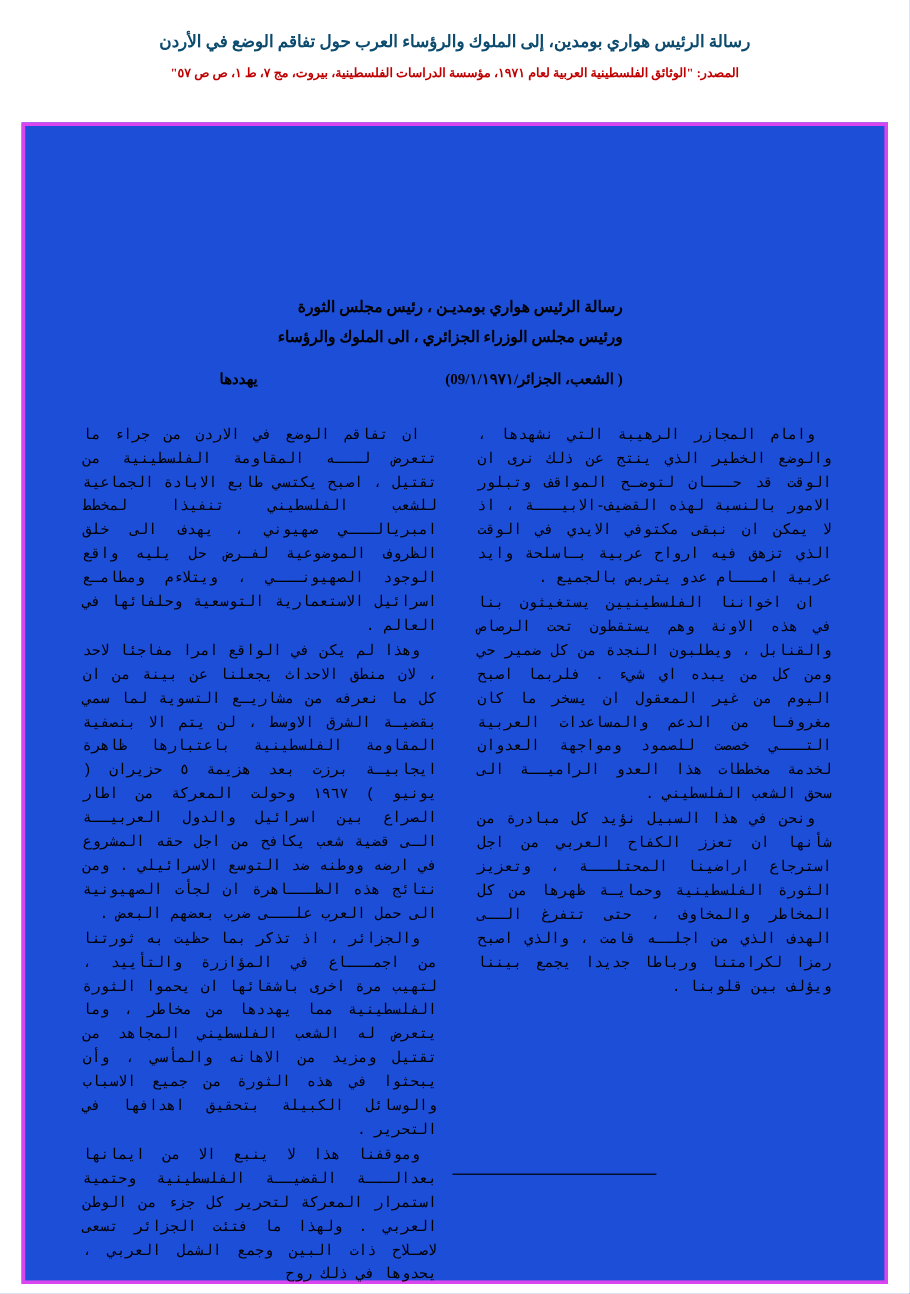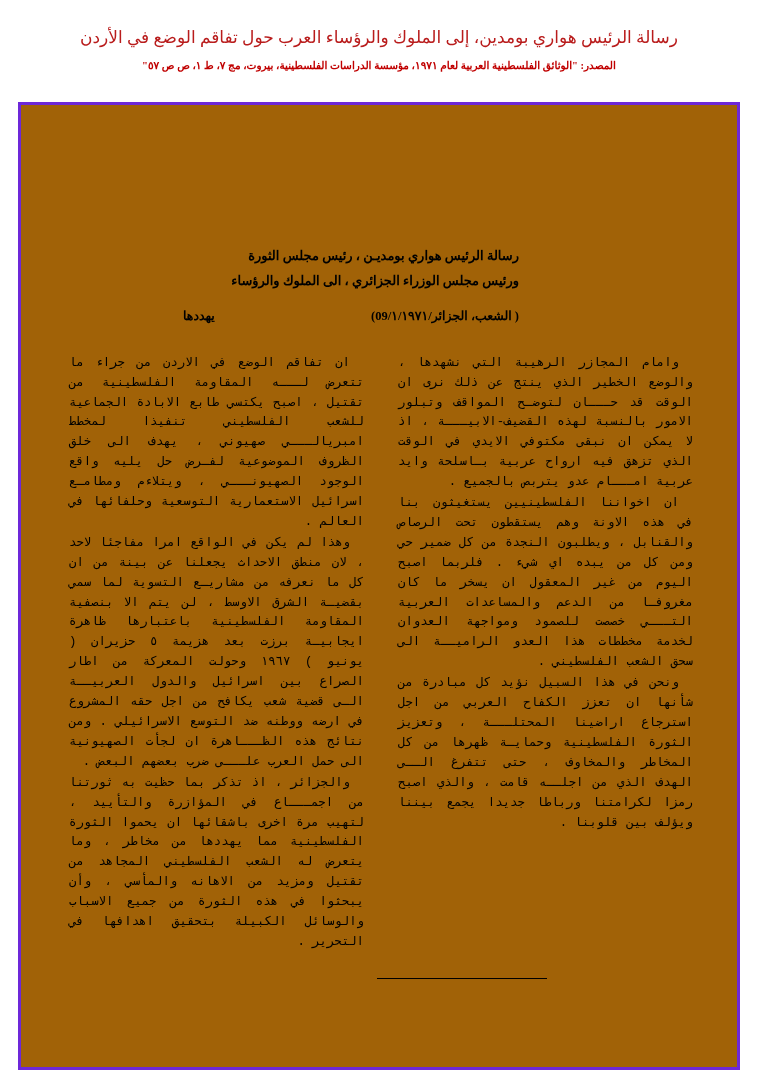--- a/index.html
+++ b/index.html
@@ -21,44 +21,44 @@
     position: relative;
     box-sizing: border-box;
   }
 
   
   .header {
     padding: 26px 40px 0 40px;
     text-align: center;
   }
   .header-title {
-    font-size: 17px;
-    font-weight: normal;
-    color: #b91c1c;
+    font-size: 14px;
+    font-weight: bold;
+    color: #0c4a6e;
     line-height: 1.4;
     letter-spacing: 0px;
   }
   .header-source {
     margin-top: 9px;
     font-size: 10.5px;
     font-weight: bold;
     color: #c00000;
     line-height: 1.4;
   }
 
   
   .frame {
     position: absolute;
     top: 102px;
     right: 18px;
     left: 18px;
     bottom: 8px;
-    border: 3px solid #6d28d9;
+    border: 3px solid #d946ef;
     box-sizing: border-box;
-    background: #a16207;
+    background: #1d4ed8;
   }
   .frame-inner {
     position: absolute;
     inset: 0;
     padding: 18px 22px;
     box-sizing: border-box;
   }
 
   
   .doc-title-block {
@@ -142,20 +142,21 @@
         <div class="col">
           <p>وامام المجازر الرهيبة التي نشهدها ، والوضع الخطير الذي ينتج عن ذلك نرى ان الوقت قد حـــان لتوضـح المواقف وتبلور الامور بالنسبة لهذه القضيف-الابيـــة ، اذ لا يمكن ان نبقى مكتوفي الايدي في الوقت الذي تزهق فيه ارواح عربية بـاسلحة وايد عربية امـــام عدو يتربص بالجميع .</p>
           <p>ان اخواننا الفلسطينيين يستغيثون بنا في هذه الاونة وهم يستقطون تحت الرصاص والقنابل ، ويطلبون النجدة من كل ضمير حي ومن كل من يبده اي شيء . فلربما اصبح اليوم من غير المعقول ان يسخر ما كان مغروفـا من الدعم والمساعدات العربية التـــي خصصت للصمود ومواجهة العدوان لخدمة مخططات هذا العدو الراميــة الى سحق الشعب الفلسطيني .</p>
           <p>ونحن في هذا السبيل نؤيد كل مبادرة من شأنها ان تعزز الكفاح العربي من اجل استرجاع اراضينا المحتلـــة ، وتعزيز الثورة الفلسطينية وحمايـة ظهرها من كل المخاطر والمخاوف ، حتى تتفرغ الــى الهدف الذي من اجلــه قامت ، والذي اصبح رمزا لكرامتنا ورباطا جديدا يجمع بيننا ويؤلف بين قلوبنا .</p>
         </div>
 
         <div class="col">
           <p>ان تفاقم الوضع في الاردن من جراء ما تتعرض لـــه المقاومة الفلسطينية من تقتيل ، اصبح يكتسي طابع الابادة الجماعية للشعب الفلسطيني تنفيذا لمخطط امبريالـــي صهيوني ، يهدف الى خلق الظروف الموضوعية لفـرض حل يليه واقع الوجود الصهيونـــي ، ويتلاءم ومطامـع اسرائيل الاستعمارية التوسعية وحلفائها في العالم .</p>
           <p>وهذا لم يكن في الواقع امرا مفاجئا لاحد ، لان منطق الاحداث يجعلنا عن بينة من ان كل ما نعرفه من مشاريـع التسوية لما سمي بقضيـة الشرق الاوسط ، لن يتم الا بنصفية المقاومة الفلسطينية باعتبارها ظاهرة ايجابيـة برزت بعد هزيمة ٥ حزيران ( يونيو ) ١٩٦٧ وحولت المعركة من اطار الصراع بين اسرائيل والدول العربيــة الـى قضية شعب يكافح من اجل حقه المشروع في ارضه ووطنه ضد التوسع الاسرائيلي . ومن نتائج هذه الظـــاهرة ان لجأت الصهيونية الى حمل العرب علـــى ضرب بعضهم البعض .</p>
           <p>والجزائر ، اذ تذكر بما حظيت به ثورتنا من اجمـــاع في المؤازرة والتأييد ، لتهيب مرة اخرى باشقائها ان يحموا الثورة الفلسطينية مما يهددها من مخاطر ، وما يتعرض له الشعب الفلسطيني المجاهد من تقتيل ومزيد من الاهانه والمأسي ، وأن يبحثوا في هذه الثورة من جميع الاسباب والوسائل الكبيلة بتحقيق اهدافها في التحرير .</p>
+          <p>وموقفنا هذا لا ينبع الا من ايمانها بعدالـــة القضيــة الفلسطينية وحتمية استمرار المعركة لتحرير كل جزء من الوطن العربي . ولهذا ما فتئت الجزائر تسعى لاصـلاح ذات البين وجمع الشمل العربي ، يحدوها في ذلك روح</p>
         </div>
 
       </div>
 
       <div class="footer-rule"></div>
     </div>
   </div>
 
 </div>
 

